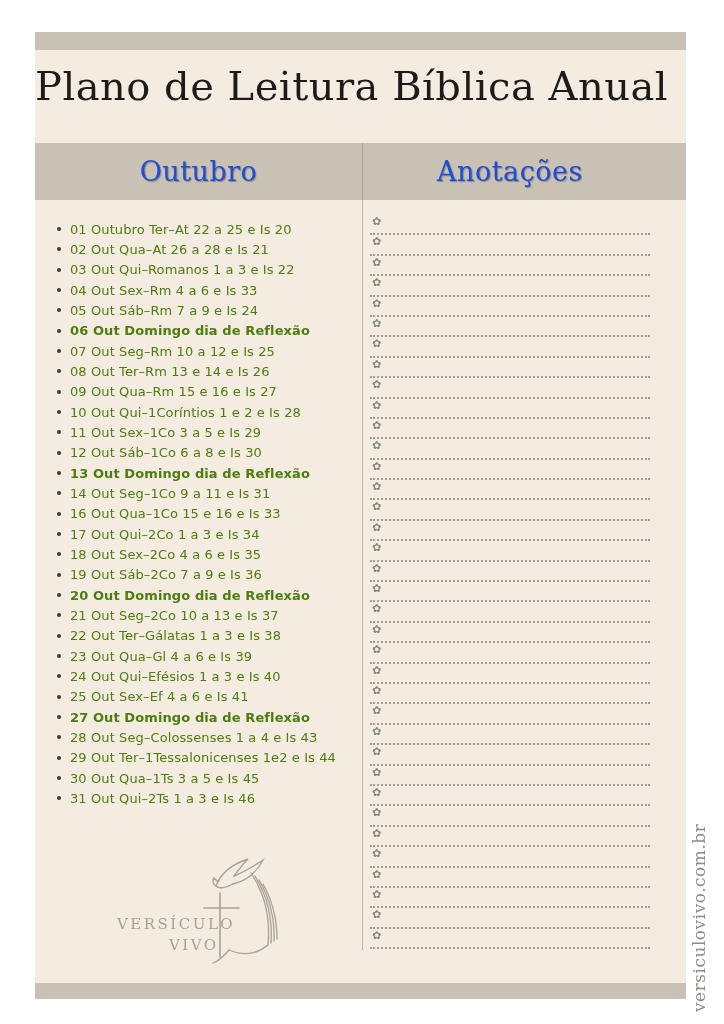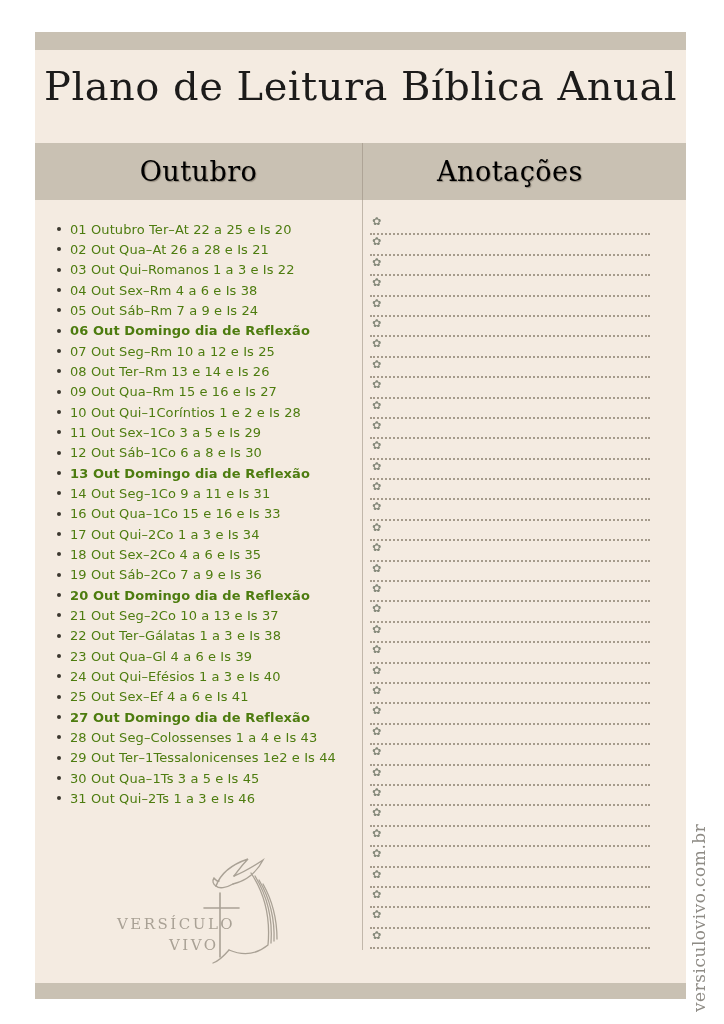--- a/index.html
+++ b/index.html
@@ -12,33 +12,33 @@
   .card {
     position:absolute; left:35px; top:32px; width:651px; height:967px;
     background:#f4ebe1;
   }
   .top-bar {
     position:absolute; left:0; top:0; width:100%; height:18px;
     background:#c9c1b3;
   }
   .title-area {
     position:absolute; left:0; top:18px; width:100%; height:71px;
-    display:flex; align-items:center; justify-content:center;
+    display:flex; align-items:center; justify-content:flex-start;
   }
   .page-title {
     font-family:"DejaVu Serif", serif;
     font-size:40px; color:#1c1b1a; letter-spacing:0.5px; white-space:nowrap;
   }
   .header-bar {
     position:absolute; left:0; top:111px; width:100%; height:57px;
     background:#c9c1b3; display:flex;
   }
   .header-cell {
     display:flex; align-items:center; justify-content:center;
-    font-family:"DejaVu Serif", serif; font-size:27px; color:#000000;
+    font-family:"DejaVu Serif", serif; font-size:27px; color:#1d4ed8;
     text-shadow:1px 1px 1px rgba(95,85,72,.55);
     letter-spacing:0.5px;
   }
   .header-cell.left  { width:327px; }
   .header-cell.right { width:296px; }
   .col-divider {
     position:absolute; left:327px; top:111px; width:1px; height:807px;
     background:rgba(151,141,126,.55);
   }
   .content { position:absolute; left:0; top:168px; width:100%; height:783px; }
@@ -109,21 +109,21 @@
         <li class="reading-item">
           <span class="dot"></span>
           <span>02 Out Qua–At 26 a 28 e Is 21</span>
         </li>
         <li class="reading-item">
           <span class="dot"></span>
           <span>03 Out Qui–Romanos 1 a 3 e Is 22</span>
         </li>
         <li class="reading-item">
           <span class="dot"></span>
-          <span>04 Out Sex–Rm 4 a 6 e Is 38</span>
+          <span>04 Out Sex–Rm 4 a 6 e Is 33</span>
         </li>
         <li class="reading-item">
           <span class="dot"></span>
           <span>05 Out Sáb–Rm 7 a 9 e Is 24</span>
         </li>
         <li class="reading-item bold">
           <span class="dot"></span>
           <span>06 Out Domingo dia de Reflexão</span>
         </li>
         <li class="reading-item">

